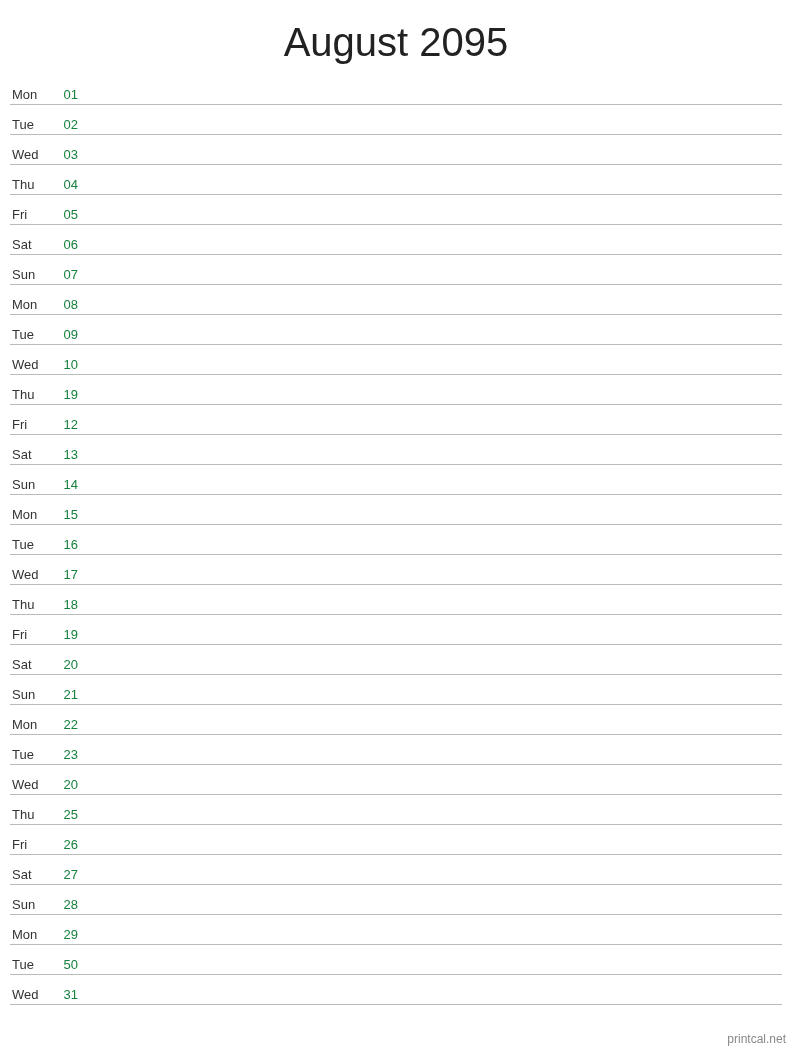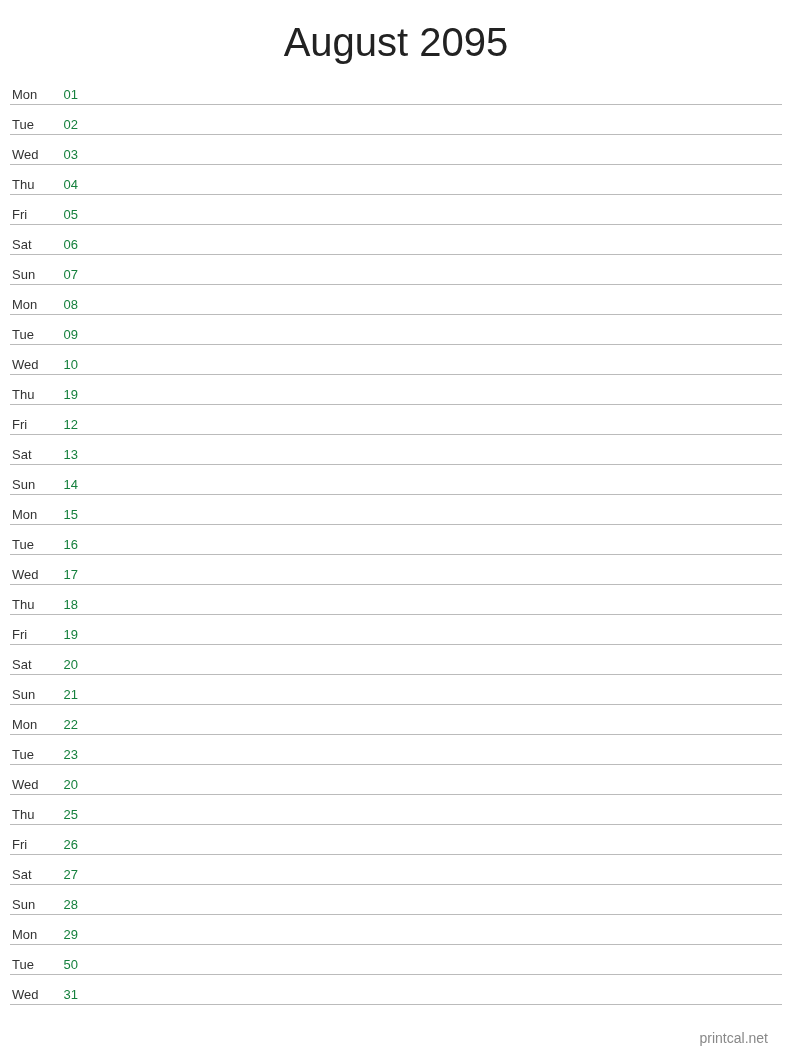--- a/index.html
+++ b/index.html
@@ -47,22 +47,22 @@
       flex-shrink: 0;
     }
     .day-line {
       flex: 1;
       height: 1px;
       
     }
     .footer {
       position: absolute;
       bottom: 10px;
-      right: 24px;
-      font-size: 14px;
+      right: 6px;
+      font-size: 12px;
       color: #888;
     }
   </style>
 </head>
 <body>
 
 <h1 class="page-title">August 2095</h1>
 
 <div class="calendar-container" id="calendar-rows">
 <div class="day-row">

